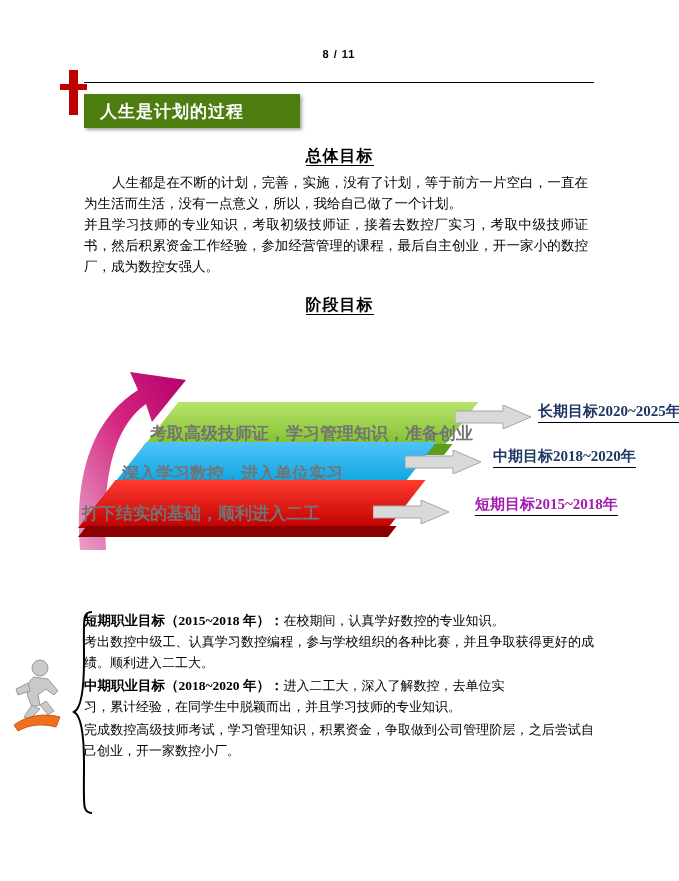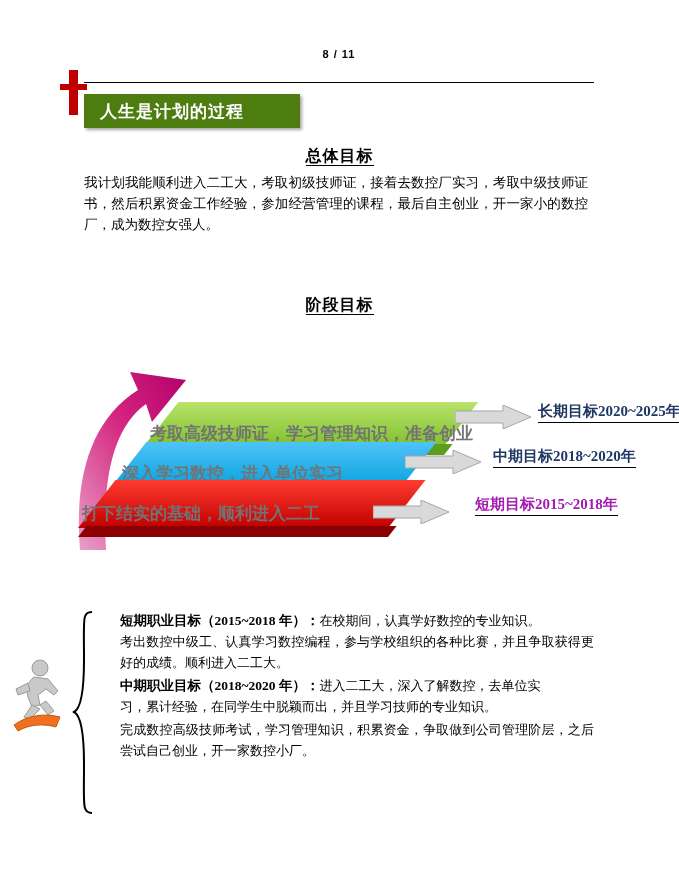--- a/index.html
+++ b/index.html
@@ -201,21 +201,20 @@
     width: 22px;
     height: 205px;
     font-size: 0;
   }
   .goal-block {
     font-family: "Liberation Serif", serif;
     font-size: 13px;
     line-height: 21px;
     text-align: justify;
     margin-bottom: 2px;
-    margin-left: 36px;
   }
   .goal-block .goal-title {
     font-weight: bold;
     font-size: 13.5px;
   }
   .goal-block p { margin: 0; }
 
   
   #runner {
     position: absolute;
@@ -236,21 +235,22 @@
 <div id="cross-h"></div>
 <div id="title-banner">
   <div class="title-text">人生是计划的过程</div>
 </div>
 
 <div class="section-heading" id="heading-overall">
   <span>总体目标</span>
 </div>
 
 <div id="overall-body">
-  <p>我计划我能顺利进入二工大，考取初级技师证，接着去数控厂实习，考取中级技师证书，然后积累资金工作经验，参加经营管理的课程，最后自主创业，开一家小的数控厂，成为数控女强人。</p>
+  <p class="indent">人生都是在不断的计划，完善，实施，没有了计划，等于前方一片空白，一直在为生活而生活，没有一点意义，所以，我给自己做了一个计划。</p>
+  <p>并且学习技师的专业知识，考取初级技师证，接着去数控厂实习，考取中级技师证书，然后积累资金工作经验，参加经营管理的课程，最后自主创业，开一家小的数控厂，成为数控女强人。</p>
 </div>
 
 <div class="section-heading" id="heading-stage">
   <span>阶段目标</span>
 </div>
 
 <div id="chart-area">
 
   <svg id="pink-arrow" viewBox="0 0 200 210">
     <defs>

